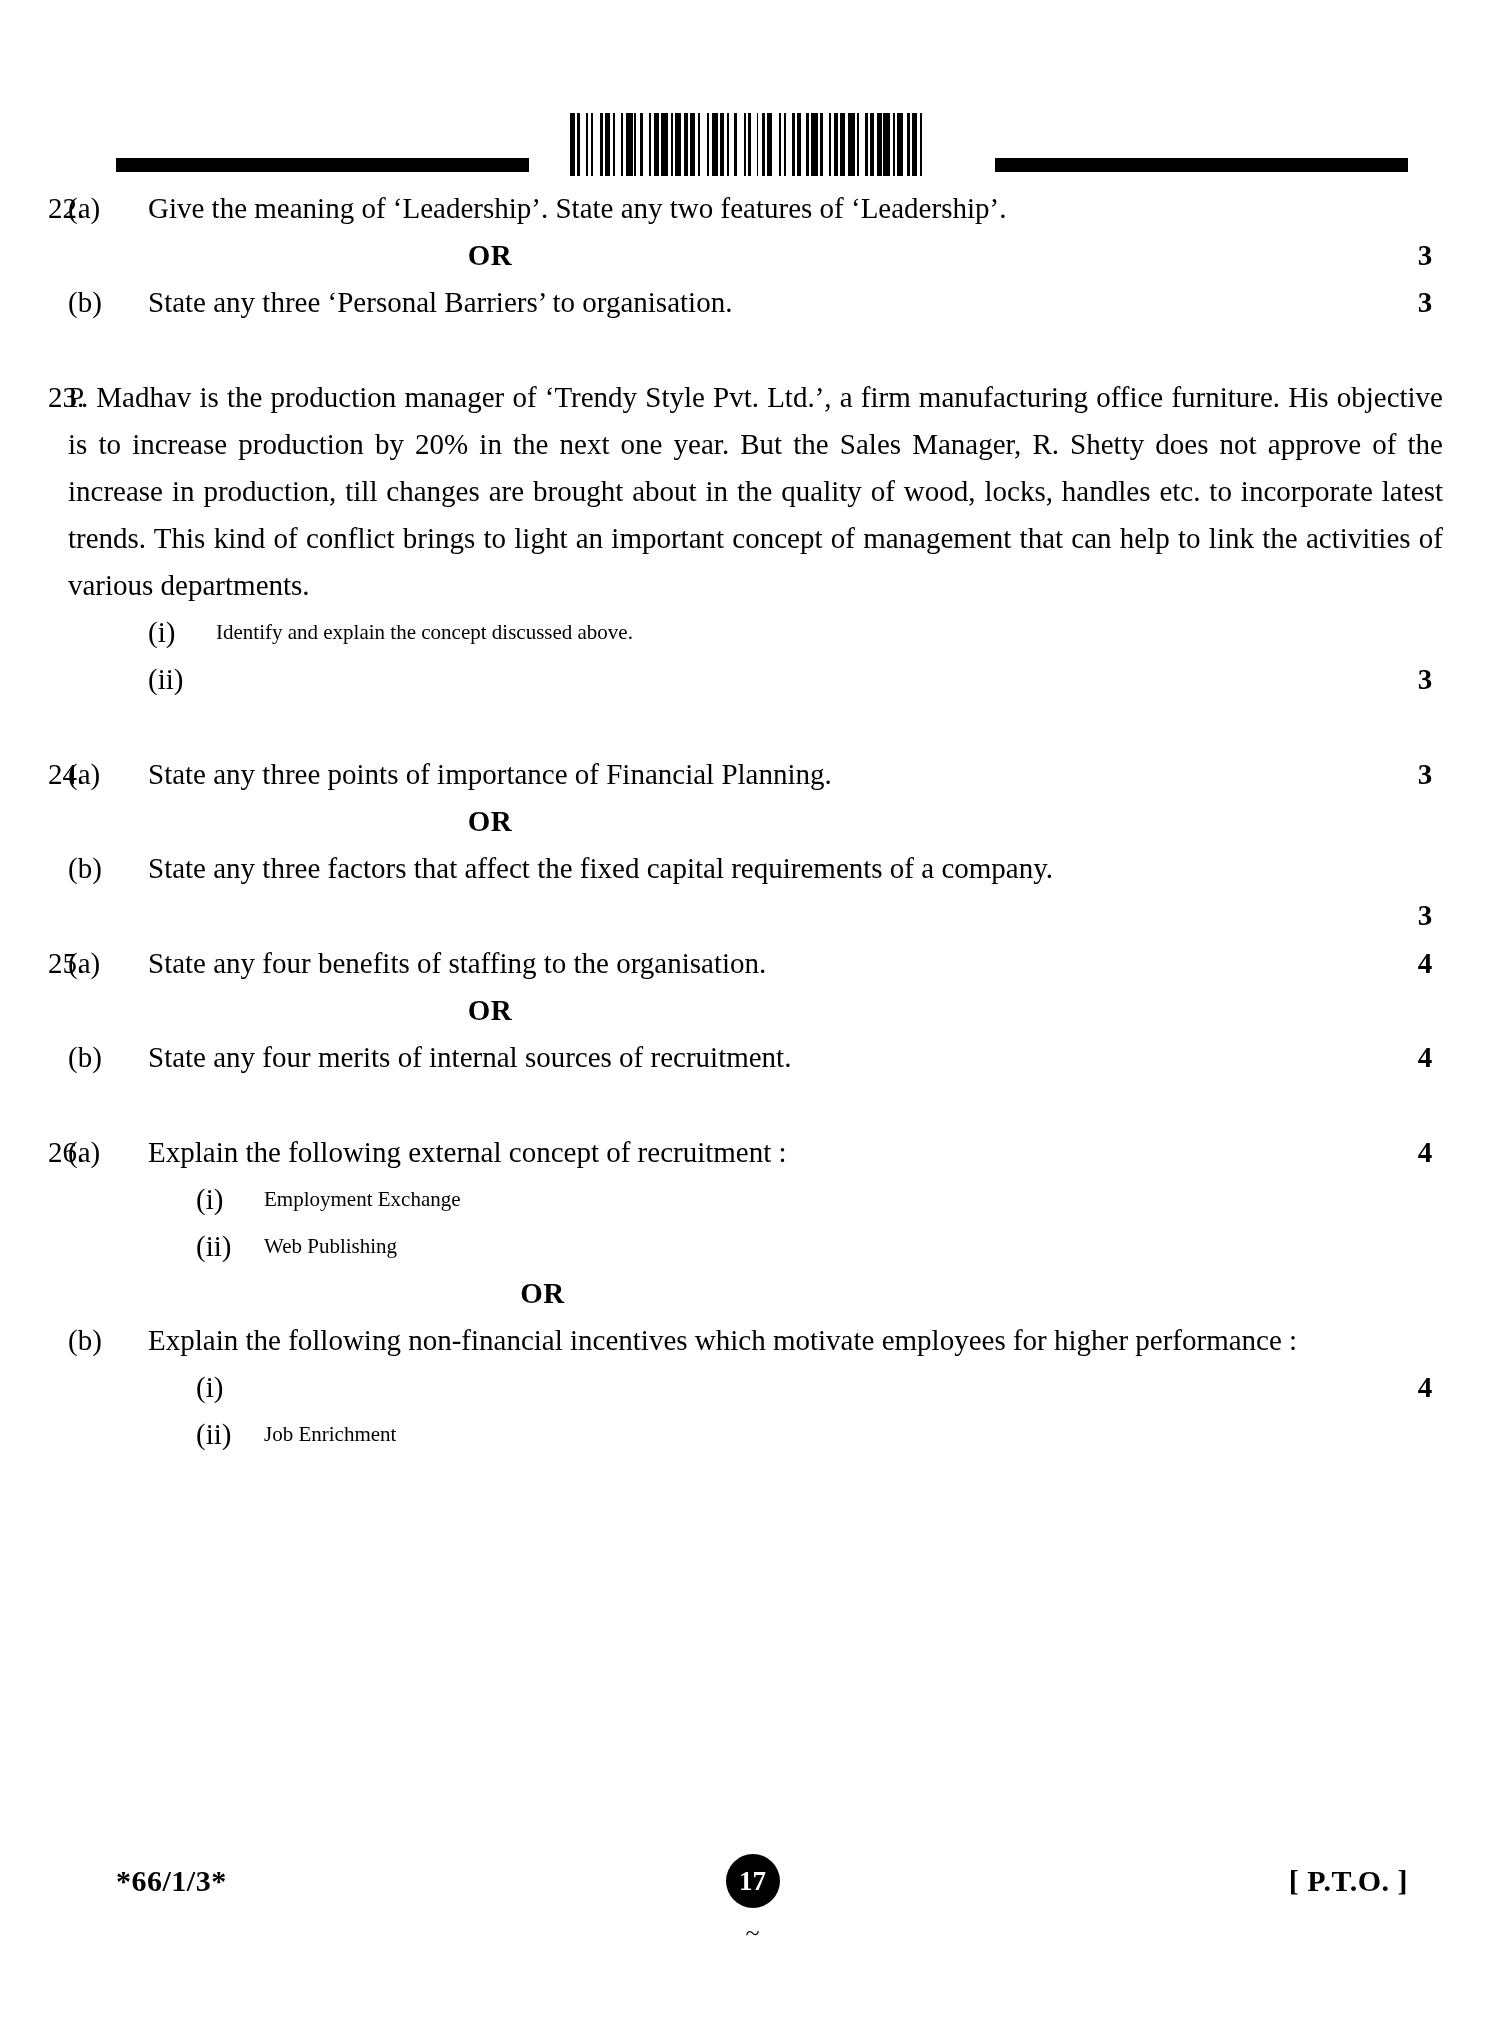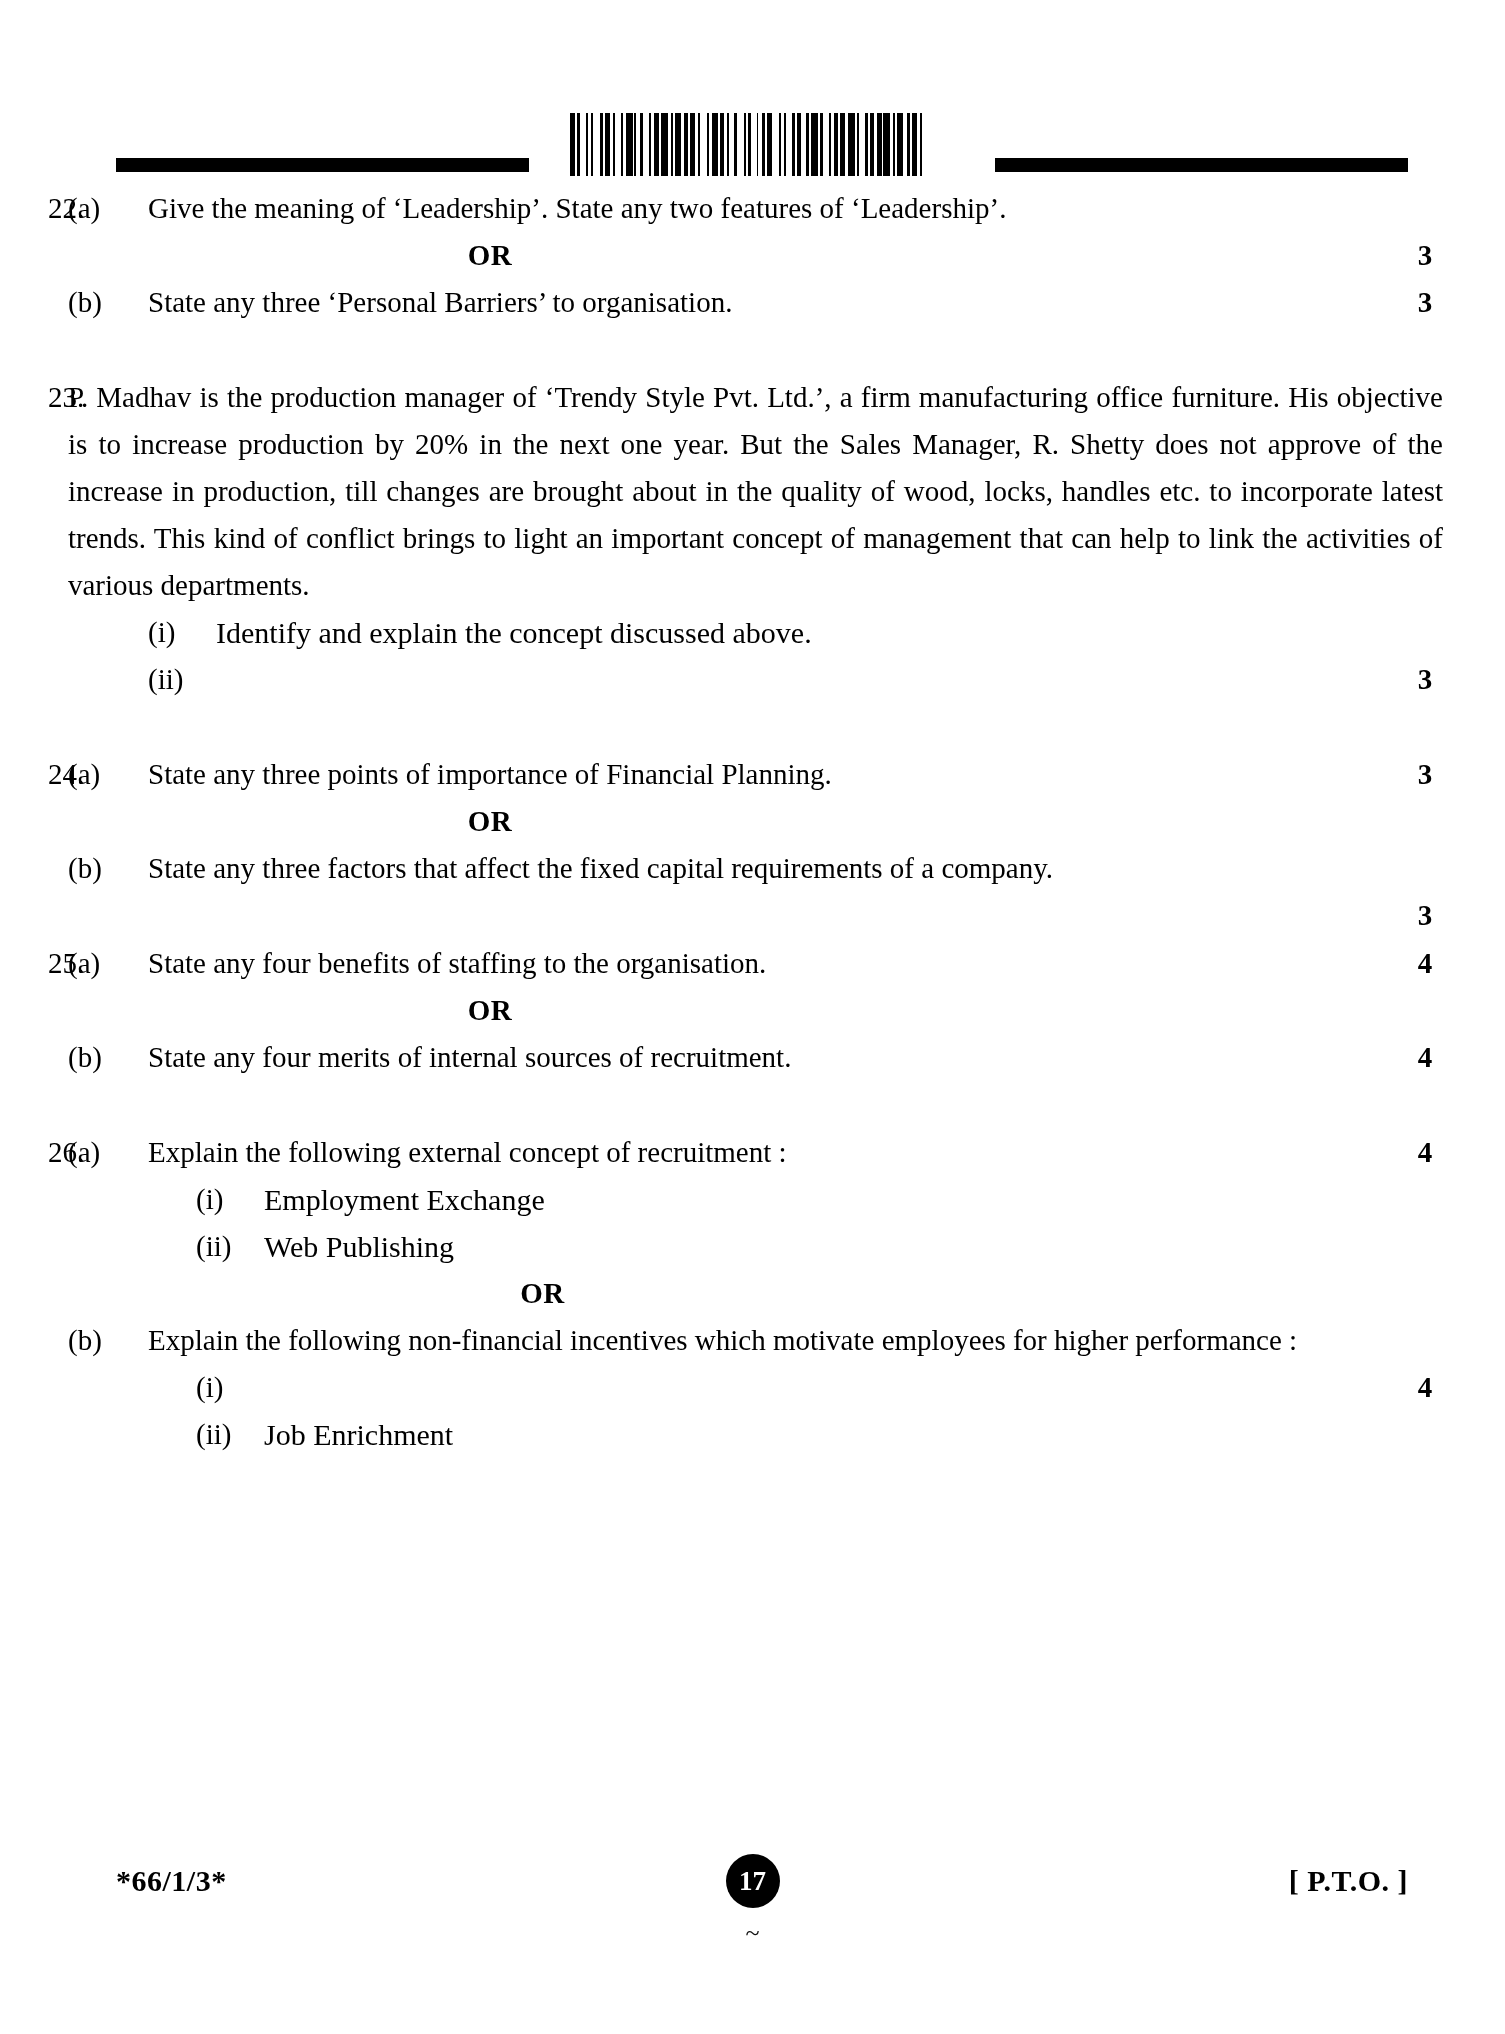--- a/index.html
+++ b/index.html
@@ -130,21 +130,21 @@
   .roman-row {
     position: relative;
     display: flex;
     align-items: flex-start;
   }
   .roman-pad  { width: 148px; flex: 0 0 148px; }
   .roman-pad2 { width: 196px; flex: 0 0 196px; }
   .roman-lbl  { width: 68px;  flex: 0 0 68px;  font-size: 29px; line-height: 47px; }
   .roman-txt  {
     flex: 1 1 auto;
-    font-size: 30px;
+    font-size: 21px;
     line-height: 47px;
     text-align: justify;
     padding-right: 32px;
     box-sizing: border-box;
   }
   .roman-txt.nojust { text-align: left; }
   .gap-l  { height: 48px; }
 
   
   .footer {

